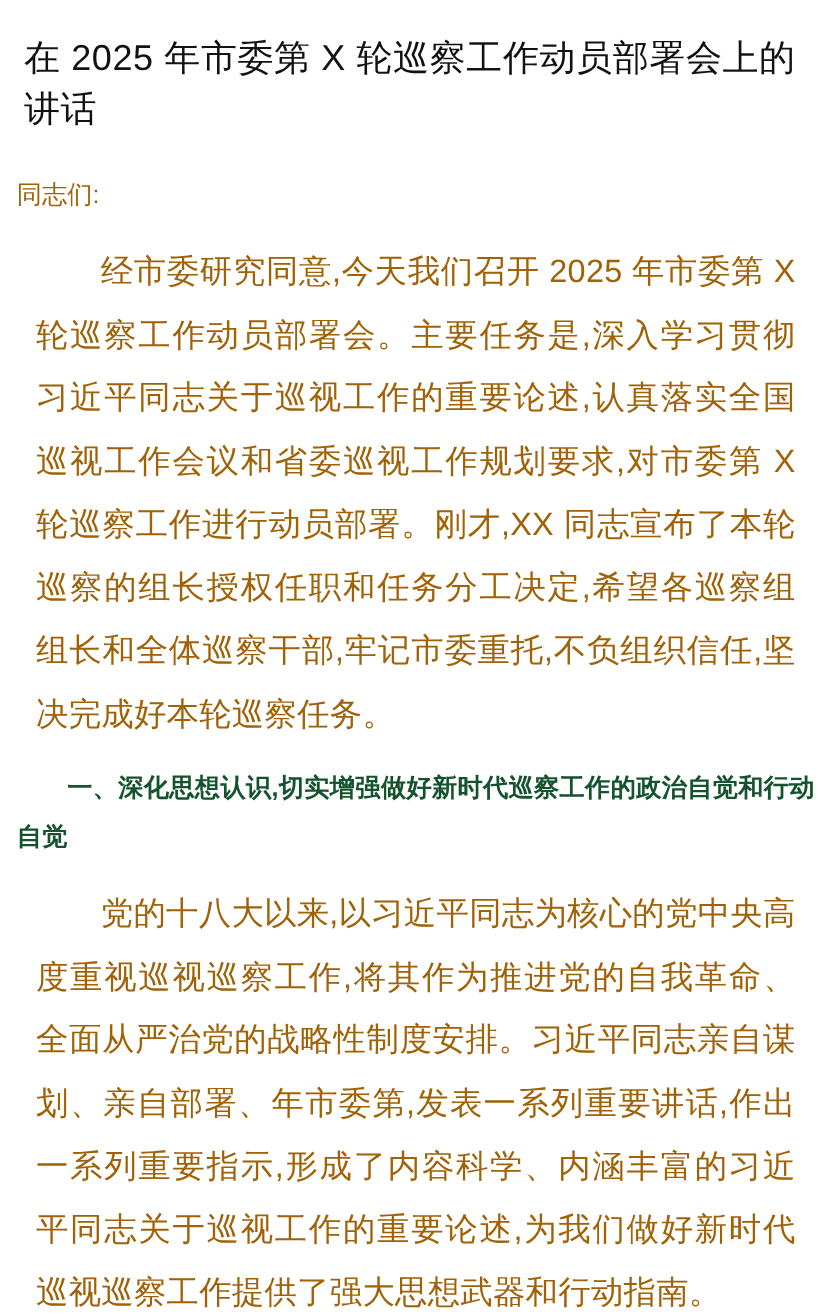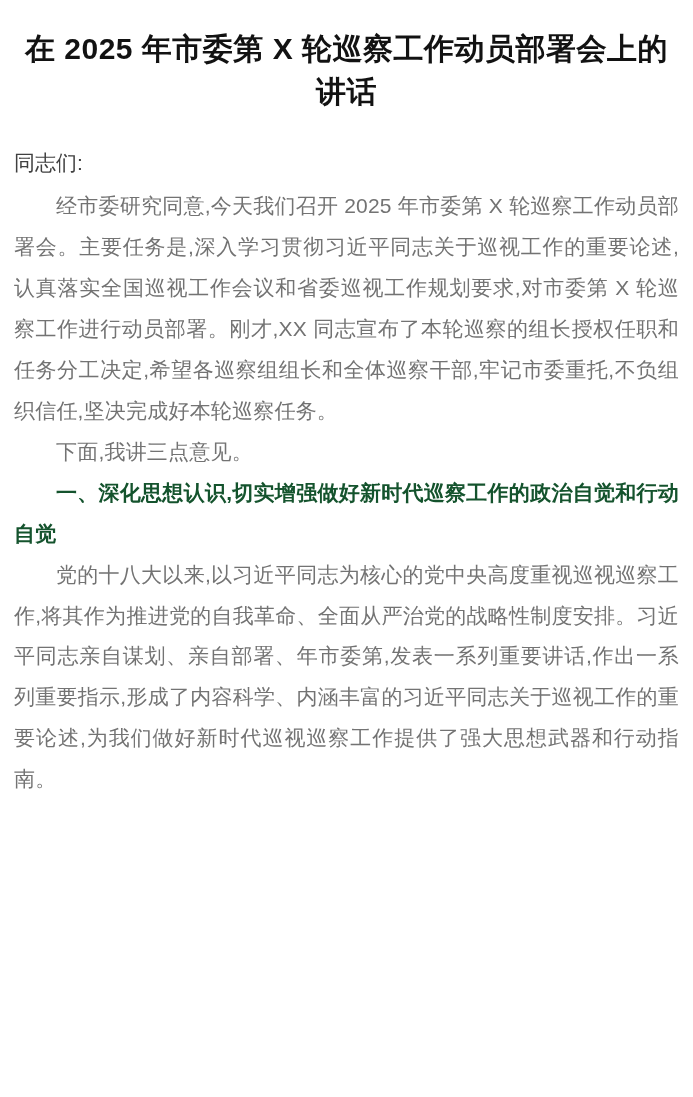--- a/index.html
+++ b/index.html
@@ -16,41 +16,41 @@
   }
   .page {
     width: 693px;
     min-height: 1097px;
     box-sizing: border-box;
     padding: 22px 14px 20px 14px;
     background: #ffffff;
   }
   .doc-title {
     font-size: 30px;
-    font-weight: bold;
+    font-weight: normal;
     line-height: 1.42;
-    text-align: center;
+    text-align: left;
     letter-spacing: 0.5px;
     color: #121212;
     margin: 6px 0 30px 0;
     padding: 0 6px;
   }
   .salutation {
     font-size: 21px;
     line-height: 1.95;
-    color: #404040;
+    color: #a16207;
     margin: 0 0 2px 0;
     text-align: justify;
     text-justify: inter-ideograph;
   }
   .para {
-    font-size: 21px;
+    font-size: 27px;
     line-height: 1.95;
-    color: #737373;
-    margin: 0;
+    color: #a16207;
+    margin: 16px;
     text-indent: 2em;
     text-align: justify;
     text-justify: inter-ideograph;
     letter-spacing: 0.2px;
   }
   .heading-red {
     font-size: 21px;
     line-height: 1.95;
     font-weight: bold;
     color: #14532d;
@@ -65,19 +65,18 @@
 <body>
 
 <div class="page">
 
   <h1 class="doc-title">在 2025 年市委第 X 轮巡察工作动员部署会上的讲话</h1>
 
   <p class="salutation">同志们:</p>
 
   <p class="para">经市委研究同意,今天我们召开 2025 年市委第 X 轮巡察工作动员部署会。主要任务是,深入学习贯彻习近平同志关于巡视工作的重要论述,认真落实全国巡视工作会议和省委巡视工作规划要求,对市委第 X 轮巡察工作进行动员部署。刚才,XX 同志宣布了本轮巡察的组长授权任职和任务分工决定,希望各巡察组组长和全体巡察干部,牢记市委重托,不负组织信任,坚决完成好本轮巡察任务。</p>
 
-  <p class="para">下面,我讲三点意见。</p>
 
   <p class="heading-red">一、深化思想认识,切实增强做好新时代巡察工作的政治自觉和行动自觉</p>
 
   <p class="para">党的十八大以来,以习近平同志为核心的党中央高度重视巡视巡察工作,将其作为推进党的自我革命、全面从严治党的战略性制度安排。习近平同志亲自谋划、亲自部署、年市委第,发表一系列重要讲话,作出一系列重要指示,形成了内容科学、内涵丰富的习近平同志关于巡视工作的重要论述,为我们做好新时代巡视巡察工作提供了强大思想武器和行动指南。</p>
 
 </div>
 
 </body></html>

